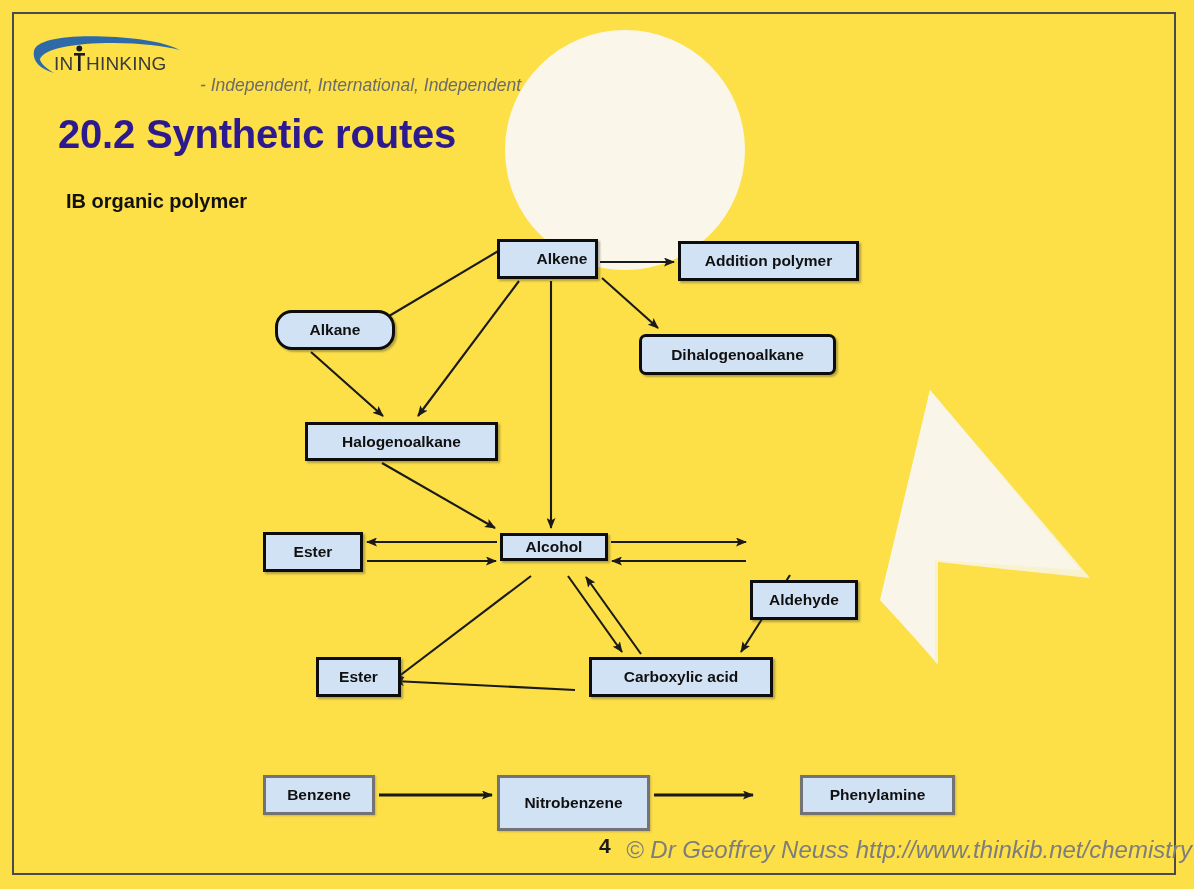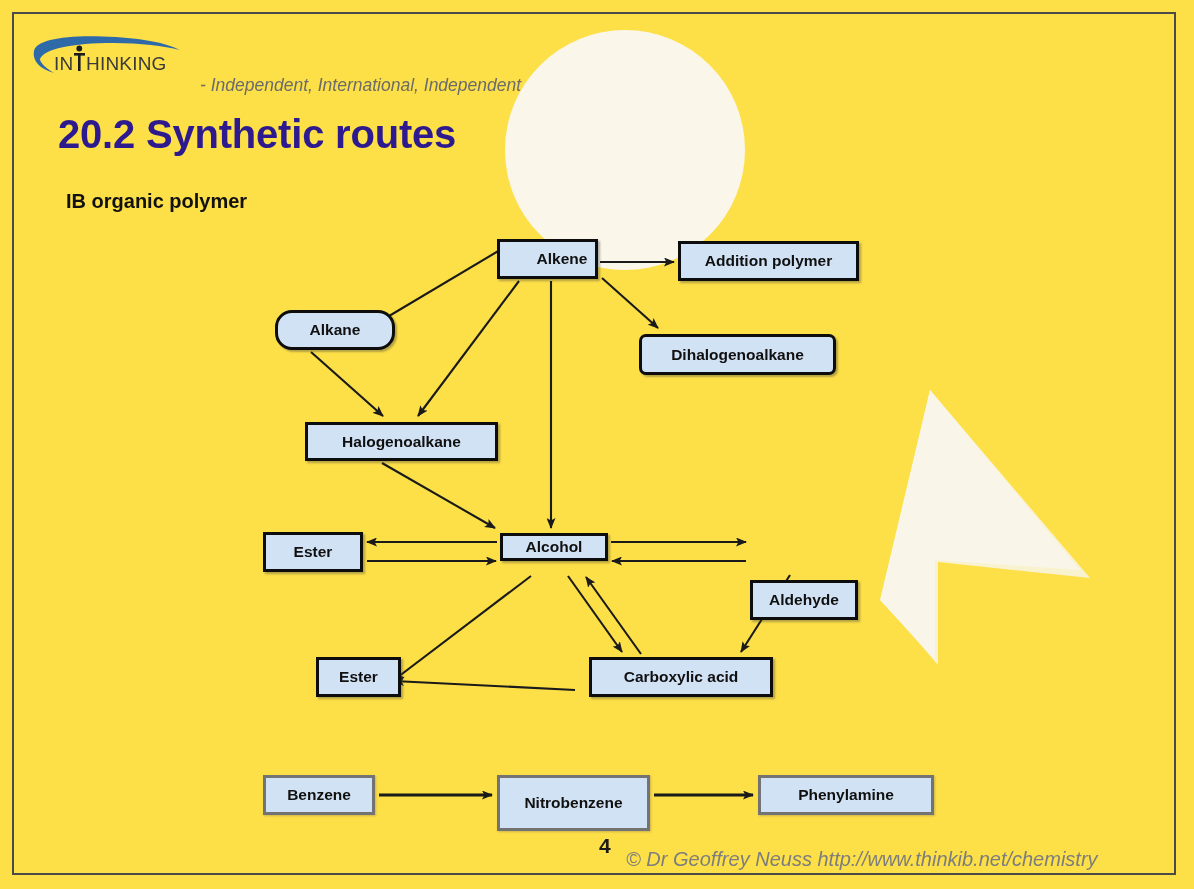--- a/index.html
+++ b/index.html
@@ -105,25 +105,24 @@
     left: 599px;
     top: 834px;
     font-size: 21px;
     font-weight: bold;
     color: #1a1a1a;
   }
   #credit {
     position: absolute;
     left: 626px;
     top: 836px;
-    font-size: 20px;
+    font-size: 24px;
     font-style: italic;
     color: #7d7d7d;
     white-space: nowrap;
-    margin-top: 12px;
   }
 </style>
 </head>
 <body>
 
 <div id="slide">
 
   <svg id="bg-layer" width="1194" height="889" viewBox="0 0 1194 889">
     <circle cx="625" cy="150" r="120" fill="#faf6ea"></circle>
     <path d="M 930 390 L 1080 570 L 935 560 L 935 660 L 880 600 Z" fill="#faf7ec"></path>
@@ -201,19 +200,19 @@
       <div class="node" style="left: 275px; top: 310px; width: 120px; height: 40px; border-radius: 17px;">Alkane</div>
       <div class="node" style="left: 639px; top: 334px; width: 197px; height: 41px; border-radius: 7px;">Dihalogenoalkane</div>
       <div class="node" style="left: 305px; top: 422px; width: 193px; height: 39px;">Halogenoalkane</div>
       <div class="node" style="left: 263px; top: 532px; width: 100px; height: 40px;">Ester</div>
       <div class="node" style="left: 500px; top: 533px; width: 108px; height: 28px;">Alcohol</div>
       <div class="node" style="left: 750px; top: 532px; width: 108px; height: 40px; margin-top: 48px;">Aldehyde</div>
       <div class="node" style="left: 316px; top: 657px; width: 85px; height: 40px;">Ester</div>
       <div class="node" style="left: 578px; top: 657px; width: 184px; height: 40px; margin-left: 11px;">Carboxylic acid</div>
       <div class="node aromatic" style="left: 263px; top: 775px; width: 112px; height: 40px;">Benzene</div>
       <div class="node aromatic" style="left: 497px; top: 775px; width: 153px; height: 56px;">Nitrobenzene</div>
-      <div class="node aromatic" style="left: 758px; top: 775px; width: 176px; height: 40px;">Phenylamine</div>
+      <div class="node aromatic" style="left: 800px; top: 775px; width: 155px; height: 40px;">Phenylamine</div>
     </div>
 
   <div id="page-number">4</div>
   <div id="credit">© Dr Geoffrey Neuss http://www.thinkib.net/chemistry</div>
 
 </div>
 
 </body></html>

